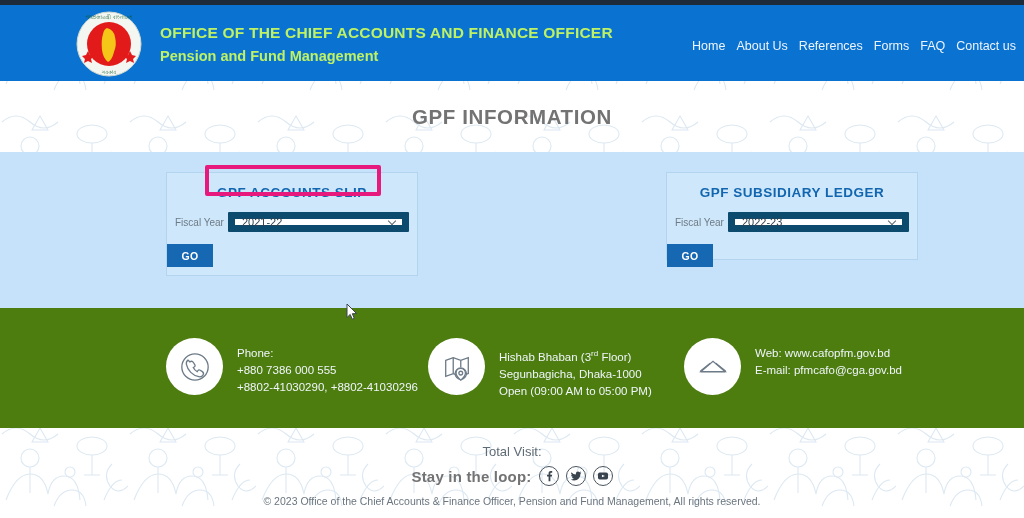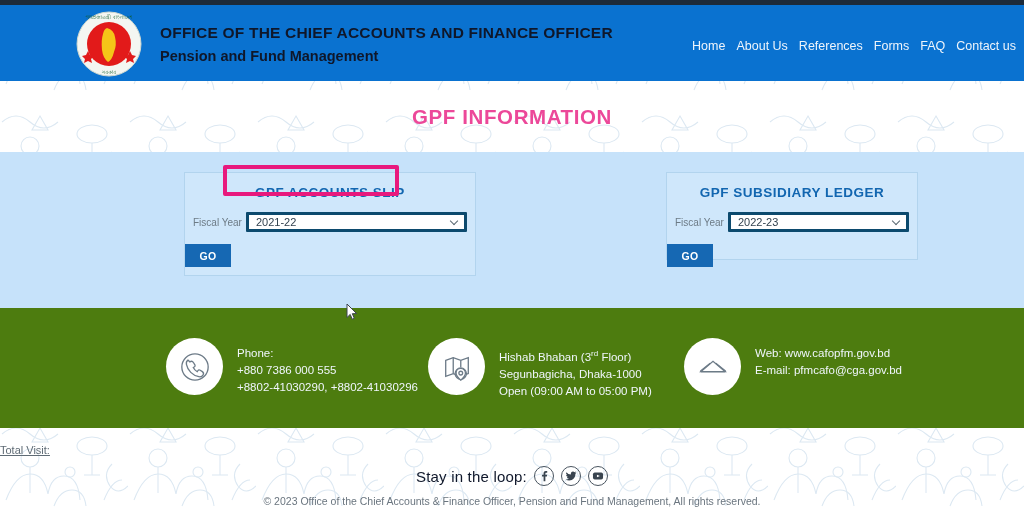--- a/index.html
+++ b/index.html
@@ -30,21 +30,21 @@
     position: absolute; left: 0; top: 5px; width: 1024px; height: 76px;
     background: #0a72d0;
     z-index: 5;
     display: flex; align-items: center;
   }
   .emblem-wrap {
     position: absolute; left: 76px; top: 6px; width: 66px; height: 66px;
   }
   .brand {
     position: absolute; left: 160px; top: 18px;
-    color: #0f172a;
+    color: #bef264;
   }
   .brand-line1 {
     font-size: 15.5px; font-weight: bold; letter-spacing: .2px;
     line-height: 20px; white-space: nowrap;
   }
   .brand-line2 {
     font-size: 14.5px; font-weight: bold; line-height: 20px;
     margin-top: 3px; white-space: nowrap;
   }
   .nav {
@@ -56,34 +56,34 @@
     white-space: nowrap;
   }
 
   
   .title-band {
     position: absolute; left: 0; top: 81px; width: 1024px; height: 71px;
     z-index: 3;
     display: flex; align-items: center; justify-content: center;
   }
   .page-title {
-    font-size: 20.5px; font-weight: bold; color: #ec4899;
+    font-size: 20.5px; font-weight: bold; color: #737373;
     letter-spacing: .6px;
   }
 
   
   .content-band {
     position: absolute; left: 0; top: 152px; width: 1024px; height: 156px;
     background: #c6e2fa; z-index: 3;
   }
   .panel {
     position: absolute; top: 20px;
     background: #cfe7fb; border: 1px solid #b2d4ee;
   }
-  .panel.left  { left: 166px; width: 292px; height: 104px; margin-left: 18px; }
+  .panel.left  { left: 166px; width: 252px; height: 104px; }
   .panel.right { left: 666px; width: 252px; height: 88px; }
 
   .panel-title {
     text-align: center; font-size: 13.5px; font-weight: bold;
     color: #1266b0; letter-spacing: .5px; margin-top: 12px;
   }
   .highlight-box {
     position: absolute; left: 38px; top: -8px;
     width: 176px; height: 31px;
     border: 4px solid #e8197d; border-radius: 2px;
@@ -92,21 +92,21 @@
   .field-row {
     display: flex; align-items: center; margin-top: 12px;
     padding: 0 8px;
   }
   .field-label {
     font-size: 10px; color: #6d7b86; white-space: nowrap;
     margin-right: 4px;
   }
   .select-box {
     flex: 1; height: 20px; background: #ffffff;
-    border: 3px solid #0c4a6e; border-radius: 1px;
+    border: 7px solid #0c4a6e; border-radius: 1px;
     display: flex; align-items: center; justify-content: space-between;
     padding: 0 5px 0 7px; font-size: 11px; color: #32424f;
   }
   .chev {
     width: 8px; height: 8px; position: relative; flex-shrink: 0;
   }
   .chev::before {
     content: ""; position: absolute; left: 0; top: 0;
     width: 5px; height: 5px;
     border-right: 1.6px solid #5a6872; border-bottom: 1.6px solid #5a6872;
@@ -138,29 +138,29 @@
   }
   .ftext {
     margin-left: 14px; color: #f0f6fc; font-size: 11.5px;
     line-height: 17px; padding-top: 7px; white-space: nowrap;
   }
   .ftext .sup { font-size: 8px; vertical-align: super; }
 
   
   .total-visit {
     position: absolute; left: 0; top: 444px; width: 1024px;
-    text-align: left; font-size: 11px; color: #5f6b75; z-index: 3; text-decoration: underline;
+    text-align: center; font-size: 13px; color: #5f6b75; z-index: 3;
   }
   .loop-row {
     position: absolute; left: 0; top: 466px; width: 1024px;
     display: flex; align-items: center; justify-content: center; gap: 7px;
     z-index: 3;
   }
   .loop-label {
-    font-size: 15px; font-weight: normal; color: #0f172a; letter-spacing: .2px;
+    font-size: 15px; font-weight: bold; color: #737373; letter-spacing: .2px;
   }
   .soc {
     width: 20px; height: 20px; border-radius: 50%;
     border: 1.4px solid #4a5560;
     display: flex; align-items: center; justify-content: center;
     color: #39444f; cursor: pointer;
   }
   .copyright {
     position: absolute; left: 0; top: 495px; width: 1024px;
     text-align: center; font-size: 10.5px; color: #6a757f; z-index: 3;

